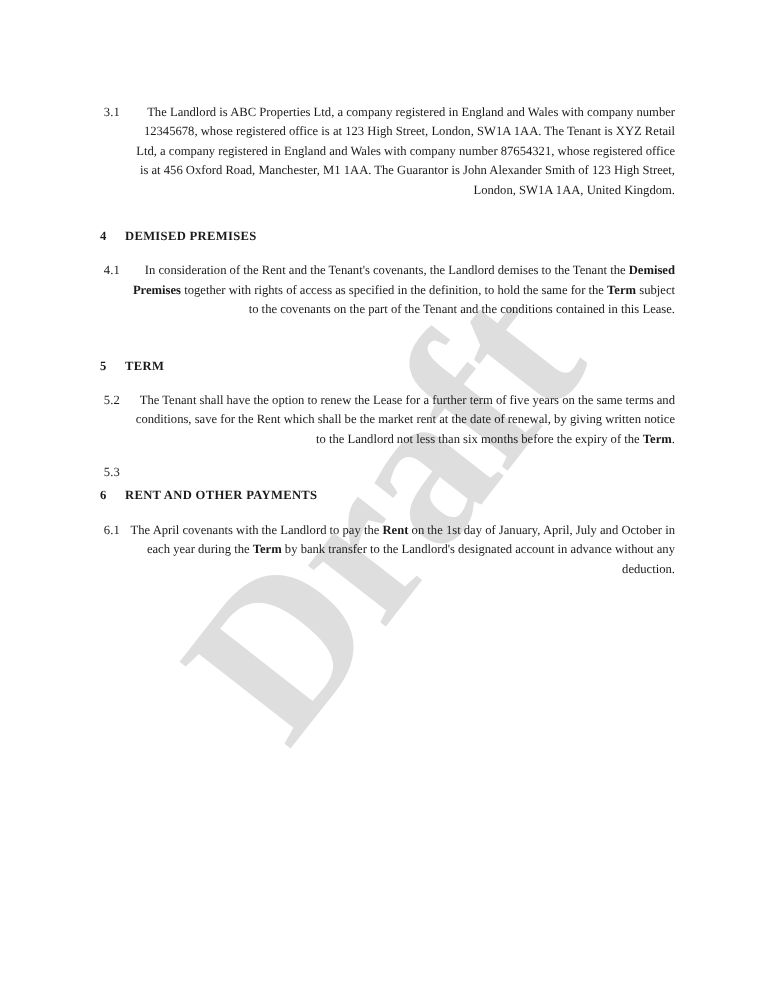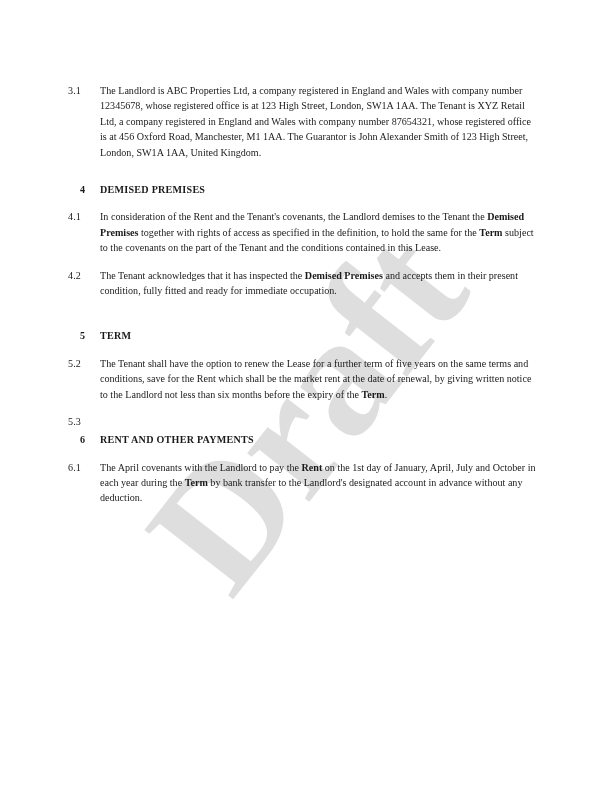--- a/index.html
+++ b/index.html
@@ -55,21 +55,21 @@
     padding-top: 83px;
     box-sizing: border-box;
   }
   .clause {
     position: relative;
     padding-left: 100px;
     padding-right: 72px;
     margin: 0 0 12px 0;
     font-size: 10.1px;
     line-height: 15.4px;
-    text-align: left;
+    text-align: right;
   }
   .clause .num {
     position: absolute;
     left: 68px;
     top: 0;
     width: 28px;
     font-size: 10.1px;
     line-height: 15.4px;
     letter-spacing: 0.1px;
   }
@@ -102,21 +102,20 @@
 <div id="page">
 
   <div id="watermark-layer">
     <div id="watermark-text">Draft</div>
   </div>
 
   <div id="content">
       <p class="clause"><span class="num">3.1</span><span>The Landlord is ABC Properties Ltd, a company registered in England and Wales with company number 12345678, whose registered office is at 123 High Street, London, SW1A 1AA. The Tenant is XYZ Retail Ltd, a company registered in England and Wales with company number 87654321, whose registered office is at 456 Oxford Road, Manchester, M1 1AA. The Guarantor is John Alexander Smith of 123 High Street, London, SW1A 1AA, United Kingdom.</span></p>
       <div class="section-heading gap-before-heading"><span class="num">4</span><span>DEMISED PREMISES</span></div>
       <p class="clause"><span class="num">4.1</span><span>In consideration of the Rent and the Tenant's covenants, the Landlord demises to the Tenant the </span><b>Demised Premises</b><span> together with rights of access as specified in the definition, to hold the same for the </span><b>Term</b><span> subject to the covenants on the part of the Tenant and the conditions contained in this Lease.</span></p>
-      <p class="clause"><span class="num">4.2</span><span>The Tenant acknowledges that it has inspected the </span><b>Demised Premises</b><span> and accepts them in their present condition, fully fitted and ready for immediate occupation.</span></p>
       <div class="section-heading gap-before-heading-lg"><span class="num">5</span><span>TERM</span></div>
       <p class="clause"><span class="num">5.2</span><span>The Tenant shall have the option to renew the Lease for a further term of five years on the same terms and conditions, save for the Rent which shall be the market rent at the date of renewal, by giving written notice to the Landlord not less than six months before the expiry of the </span><b>Term</b><span>.</span></p>
       <p class="clause"><span class="num">5.3</span></p>
       <div class="section-heading gap-before-heading-lg"><span class="num">6</span><span>RENT AND OTHER PAYMENTS</span></div>
       <p class="clause"><span class="num">6.1</span><span>The April covenants with the Landlord to pay the </span><b>Rent</b><span> on the 1st day of January, April, July and October in each year during the </span><b>Term</b><span> by bank transfer to the Landlord's designated account in advance without any deduction.</span></p>
     </div>
 
 </div>
 
 </body></html>

